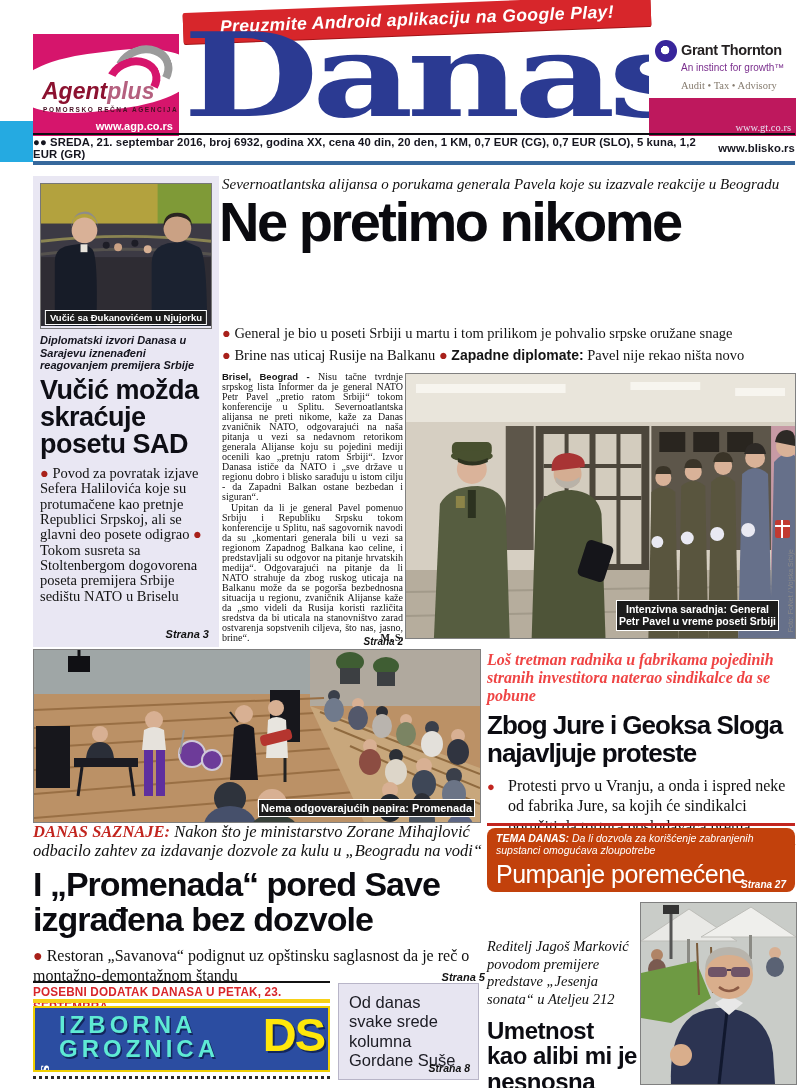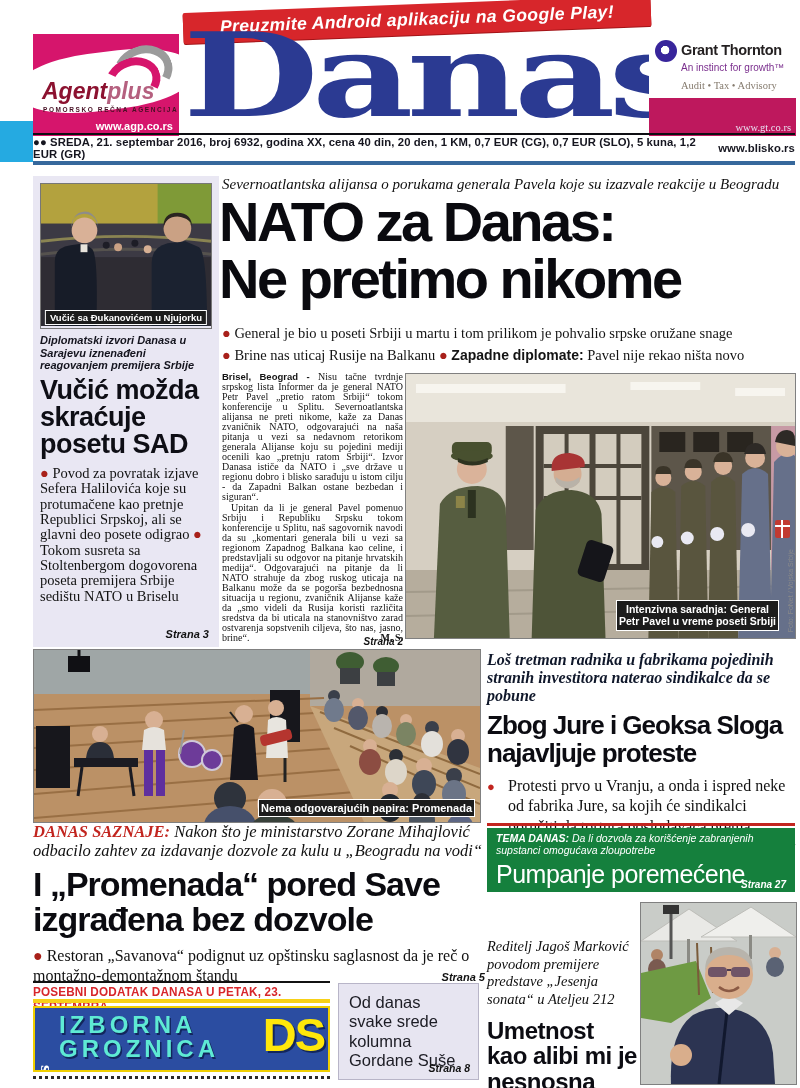--- a/index.html
+++ b/index.html
@@ -87,21 +87,21 @@
   .military-photo .pcap span{display:block;}
   .photo-credit{position:absolute;right:1px;bottom:6px;writing-mode:vertical-rl;transform:rotate(180deg);
                 font:7px "Liberation Sans",sans-serif;color:#8a8a8a;background:transparent;}
 
   
   .promenada-photo{left:33px;top:649px;width:446px;height:172px;}
   .promenada-photo .pcap{right:5px;bottom:5px;font-size:11px;}
 
   
   .sloga{left:487px;top:651px;width:308px;}
-  .sloga-kicker{font:bold italic 16px "Liberation Serif",serif;line-height:1.13;color:#0f172a;}
+  .sloga-kicker{font:bold italic 16px "Liberation Serif",serif;line-height:1.13;color:#ef4444;}
   .sloga-headline{margin-top:7px;font:bold 26px "Liberation Sans",sans-serif;letter-spacing:-1px;line-height:1.05;color:#0c0c12;}
   .sloga-bullet{position:relative;margin-top:9px;padding-left:21px;font:16px "Liberation Serif",serif;line-height:1.28;}
   .sloga-bullet::before{content:"●";position:absolute;left:0;top:3px;color:#c2251f;font-size:13px;}
   .pg-inline{float:right;font:bold italic 11px "Liberation Sans",sans-serif;margin-top:5px;}
   .red-rule{left:487px;top:823px;width:308px;height:0;border-top:3px solid #c2251f;}
 
   
   .saznaje{left:33px;top:822px;width:452px;}
   .saznaje-lead{font:italic 16.5px "Liberation Serif",serif;line-height:1.18;color:#101010;}
   .sz-label{color:#c2251f;font-weight:bold;}
@@ -123,22 +123,22 @@
          letter-spacing:-2px;line-height:1;text-shadow:2px 2px 0 #12265c;}
   .dotted-rule{left:33px;top:1076px;width:297px;border-top:3px dotted #2a2a2a;}
 
   
   .kolumna{left:338px;top:983px;width:141px;height:97px;background:#e7e5f1;border:1px solid #b8b5c8;
            box-sizing:border-box;padding:9px 10px;}
   .kolumna-text{font:16.5px "Liberation Sans",sans-serif;color:#1c1c24;line-height:1.18;}
   .kolumna-page{position:absolute;right:8px;bottom:5px;font:bold italic 10.5px "Liberation Sans",sans-serif;}
 
   
-  .tema{left:487px;top:828px;width:308px;height:64px;background:#15803d;color:#fff;
-        box-sizing:border-box;padding:5px 9px;}
+  .tema{left:487px;top:828px;width:308px;height:64px;background:#c2410c;color:#fff;
+        box-sizing:border-box;padding:5px 9px;border-radius:8px;}
   .tema-lead{font:italic 10.5px "Liberation Sans",sans-serif;line-height:1.1;}
   .tema-label{font-weight:bold;}
   .tema-headline{margin-top:4px;font:400 25px "Liberation Sans",sans-serif;letter-spacing:-.5px;}
   .tema-page{position:absolute;right:9px;bottom:2px;font:bold italic 10px "Liberation Sans",sans-serif;}
 
   
   .jagos{left:487px;top:900px;width:150px;}
   .jagos-kicker{font:italic 14.5px "Liberation Serif",serif;line-height:1.22;color:#101010;margin-top:38px;}
   .jagos-headline{margin-top:9px;font:bold 24px "Liberation Sans",sans-serif;letter-spacing:-.5px;line-height:1.06;color:#0c0c12;}
   .jagos-page{margin-top:7px;text-align:right;font:bold italic 10.5px "Liberation Sans",sans-serif;}
@@ -210,21 +210,20 @@
     <div class="vucic-headline">Vučić možda skraćuje posetu SAD</div>
     <div class="vucic-body">
       <span class="rb">● </span><span>Povod za povratak izjave Sefera Halilovića koje su protumačene kao pretnje Republici Srpskoj, ali se glavni deo posete odigrao</span>
       <span class="rb"> ● </span><span>Tokom susreta sa Stoltenbergom dogovorena poseta premijera Srbije sedištu NATO u Briselu</span>
     </div>
     <div class="vucic-page">Strana 3</div>
   </div>
 
   <div class="abs nato-kicker">Severnoatlantska alijansa o porukama generala Pavela koje su izazvale reakcije u Beogradu</div>
   <div class="abs nato-headline">
-    <div>NATO za Danas:</div>
     <div>Ne pretimo nikome</div>
   </div>
   <div class="abs nato-bullets">
     <div>
       <span class="rb">● </span><span>General je bio u poseti Srbiji u martu i tom prilikom je pohvalio srpske oružane snage</span>
     </div>
     <div>
       <span class="rb">● </span><span>Brine nas uticaj Rusije na Balkanu</span>
       <span class="rb"> ● </span><span class="nb-label">Zapadne diplomate:</span>
       <span>Pavel nije rekao ništa novo</span>

